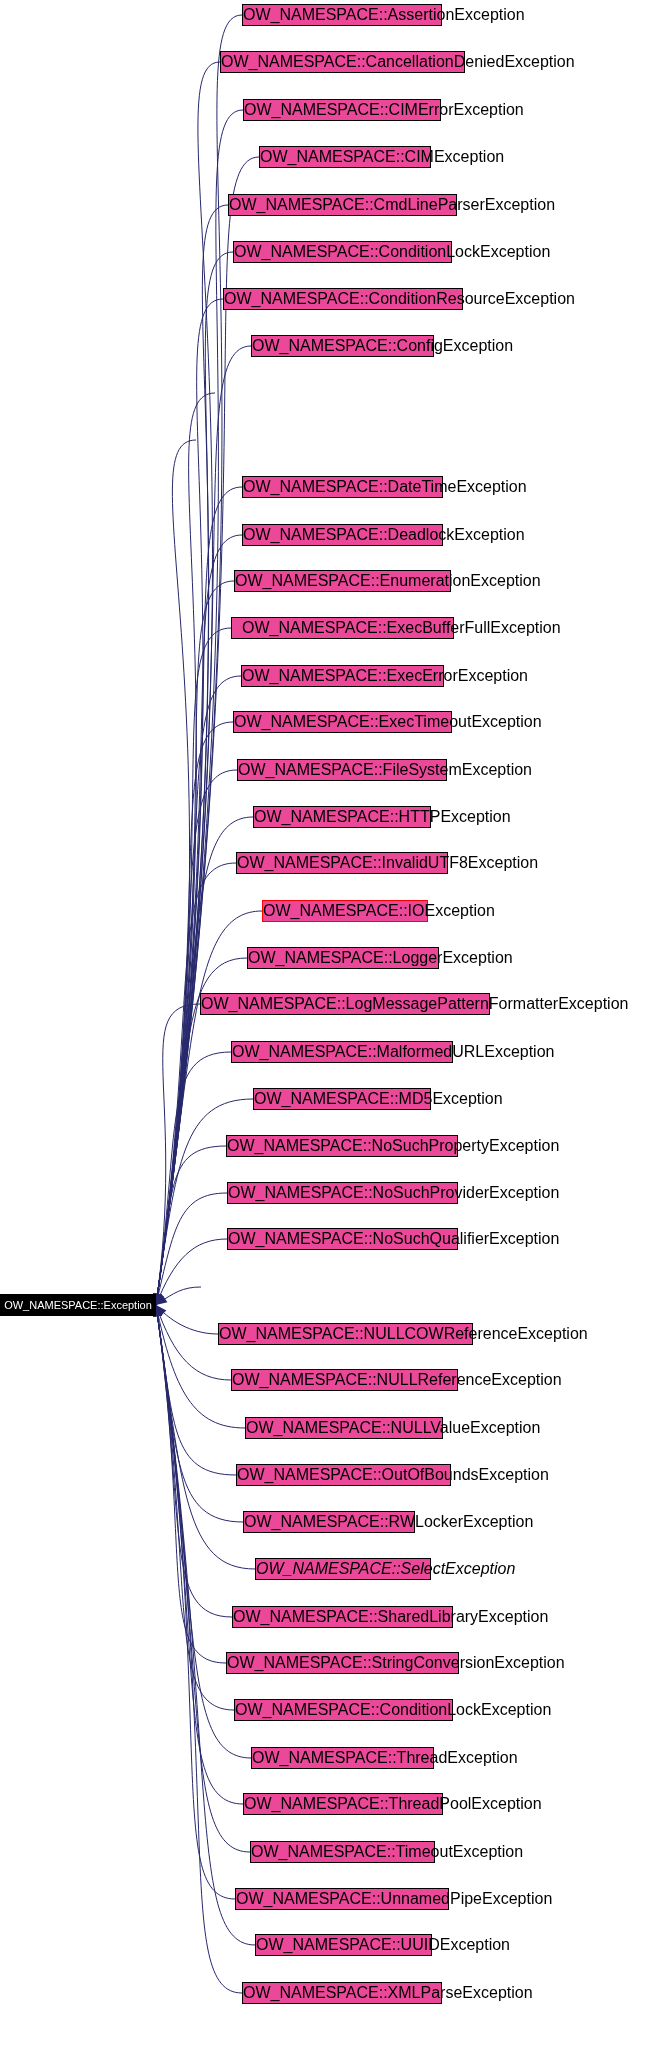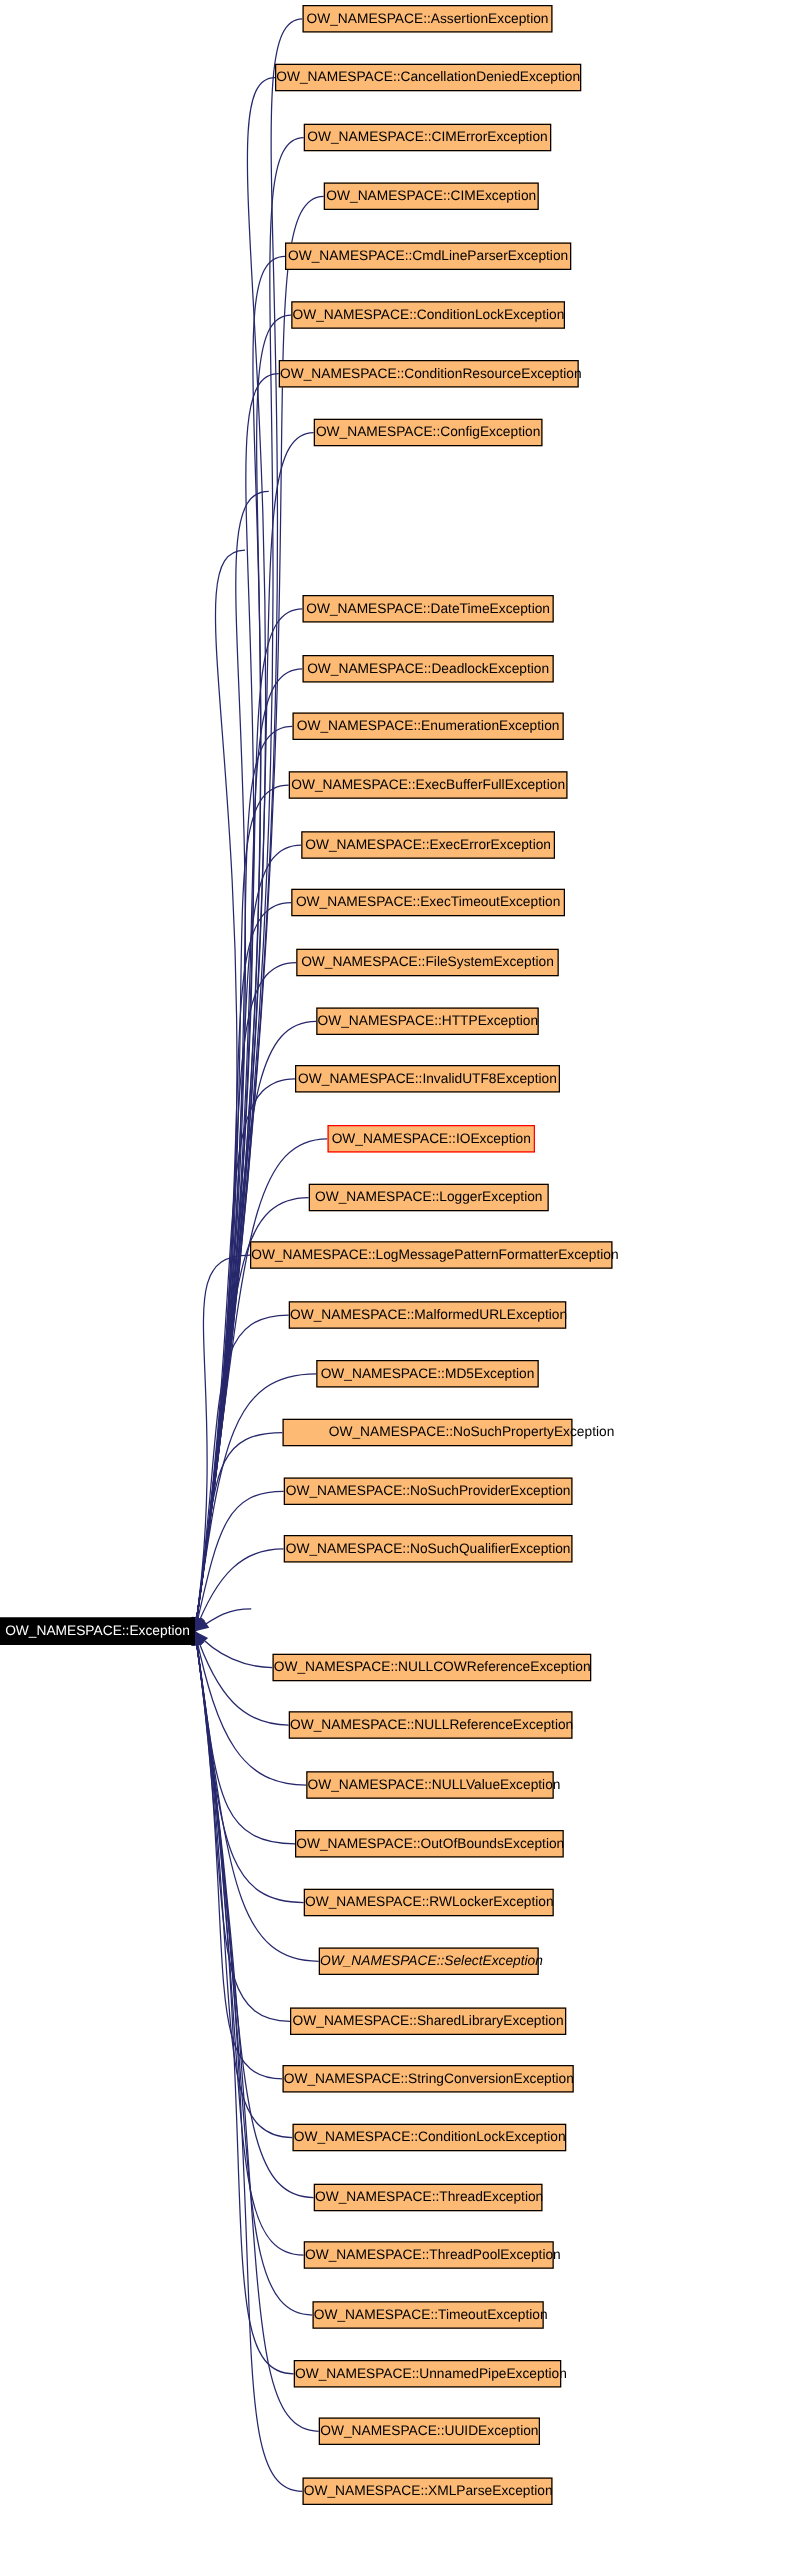--- a/index.html
+++ b/index.html
@@ -22,23 +22,23 @@
     width: 645px;
     height: 2053px;
     pointer-events: none;
   }
   .node {
     position: absolute;
     box-sizing: border-box;
     height: 22px;
     line-height: 20px;
     border: 1px solid #000000;
-    background: #fdba74;
+    background: #ec4899;
     color: #000000;
-    font-size: 11px;
+    font-size: 16px;
     text-align: center;
     white-space: nowrap;
     letter-spacing: 0px;
     z-index: 5;
   }
   .node.root {
     background: #000000;
     color: #ffffff;
     border: 1px solid #000000;
     font-size: 11px;
@@ -144,39 +144,39 @@
     <div class="node" style="left: 220px; top: 51px; width: 245px;">OW_NAMESPACE::CancellationDeniedException</div>
     <div class="node" style="left: 243px; top: 99px; width: 198px;">OW_NAMESPACE::CIMErrorException</div>
     <div class="node" style="left: 259px; top: 146px; width: 172px;">OW_NAMESPACE::CIMException</div>
     <div class="node" style="left: 228px; top: 194px; width: 229px;">OW_NAMESPACE::CmdLineParserException</div>
     <div class="node" style="left: 233px; top: 241px; width: 219px;">OW_NAMESPACE::ConditionLockException</div>
     <div class="node" style="left: 223px; top: 288px; width: 240px;">OW_NAMESPACE::ConditionResourceException</div>
     <div class="node" style="left: 251px; top: 335px; width: 183px;">OW_NAMESPACE::ConfigException</div>
     <div class="node" style="left: 242px; top: 476px; width: 201px;">OW_NAMESPACE::DateTimeException</div>
     <div class="node" style="left: 242px; top: 524px; width: 201px;">OW_NAMESPACE::DeadlockException</div>
     <div class="node" style="left: 234px; top: 570px; width: 217px;">OW_NAMESPACE::EnumerationException</div>
-    <div class="node" style="left: 231px; top: 617px; width: 223px;">OW_NAMESPACE::ExecBufferFullException</div>
+    <div class="node" style="left: 231px; top: 617px; width: 223px; padding-left: 10px;">OW_NAMESPACE::ExecBufferFullException</div>
     <div class="node" style="left: 241px; top: 665px; width: 203px;">OW_NAMESPACE::ExecErrorException</div>
     <div class="node" style="left: 233px; top: 711px; width: 219px;">OW_NAMESPACE::ExecTimeoutException</div>
     <div class="node" style="left: 237px; top: 759px; width: 210px;">OW_NAMESPACE::FileSystemException</div>
     <div class="node" style="left: 253px; top: 806px; width: 178px;">OW_NAMESPACE::HTTPException</div>
     <div class="node" style="left: 236px; top: 852px; width: 212px;">OW_NAMESPACE::InvalidUTF8Exception</div>
     <div class="node highlight" style="left: 262px; top: 900px; width: 166px;">OW_NAMESPACE::IOException</div>
     <div class="node" style="left: 247px; top: 947px; width: 192px;">OW_NAMESPACE::LoggerException</div>
     <div class="node" style="left: 200px; top: 993px; width: 290px;">OW_NAMESPACE::LogMessagePatternFormatterException</div>
     <div class="node" style="left: 231px; top: 1041px; width: 222px;">OW_NAMESPACE::MalformedURLException</div>
     <div class="node" style="left: 253px; top: 1088px; width: 178px;">OW_NAMESPACE::MD5Exception</div>
-    <div class="node" style="left: 226px; top: 1135px; width: 232px; padding-left: 36px;">OW_NAMESPACE::NoSuchPropertyException</div>
+    <div class="node" style="left: 226px; top: 1135px; width: 232px;">OW_NAMESPACE::NoSuchPropertyException</div>
     <div class="node" style="left: 227px; top: 1182px; width: 231px;">OW_NAMESPACE::NoSuchProviderException</div>
     <div class="node" style="left: 227px; top: 1228px; width: 231px;">OW_NAMESPACE::NoSuchQualifierException</div>
     <div class="node" style="left: 218px; top: 1323px; width: 255px;">OW_NAMESPACE::NULLCOWReferenceException</div>
     <div class="node" style="left: 231px; top: 1369px; width: 227px;">OW_NAMESPACE::NULLReferenceException</div>
     <div class="node" style="left: 245px; top: 1417px; width: 198px;">OW_NAMESPACE::NULLValueException</div>
     <div class="node" style="left: 236px; top: 1464px; width: 215px;">OW_NAMESPACE::OutOfBoundsException</div>
-    <div class="node" style="left: 243px; top: 1511px; width: 200px;">OW_NAMESPACE::RWLockerException</div>
+    <div class="node" style="left: 243px; top: 1511px; width: 172px;">OW_NAMESPACE::RWLockerException</div>
     <div class="node" style="left: 255px; top: 1558px; width: 176px; font-style: italic;">OW_NAMESPACE::SelectException</div>
     <div class="node" style="left: 232px; top: 1606px; width: 221px;">OW_NAMESPACE::SharedLibraryException</div>
     <div class="node" style="left: 226px; top: 1652px; width: 233px;">OW_NAMESPACE::StringConversionException</div>
     <div class="node" style="left: 234px; top: 1699px; width: 219px;">OW_NAMESPACE::ConditionLockException</div>
     <div class="node" style="left: 251px; top: 1747px; width: 183px;">OW_NAMESPACE::ThreadException</div>
     <div class="node" style="left: 243px; top: 1793px; width: 200px;">OW_NAMESPACE::ThreadPoolException</div>
     <div class="node" style="left: 250px; top: 1841px; width: 185px;">OW_NAMESPACE::TimeoutException</div>
     <div class="node" style="left: 235px; top: 1888px; width: 214px;">OW_NAMESPACE::UnnamedPipeException</div>
     <div class="node" style="left: 255px; top: 1934px; width: 177px;">OW_NAMESPACE::UUIDException</div>
     <div class="node" style="left: 242px; top: 1982px; width: 200px;">OW_NAMESPACE::XMLParseException</div>

